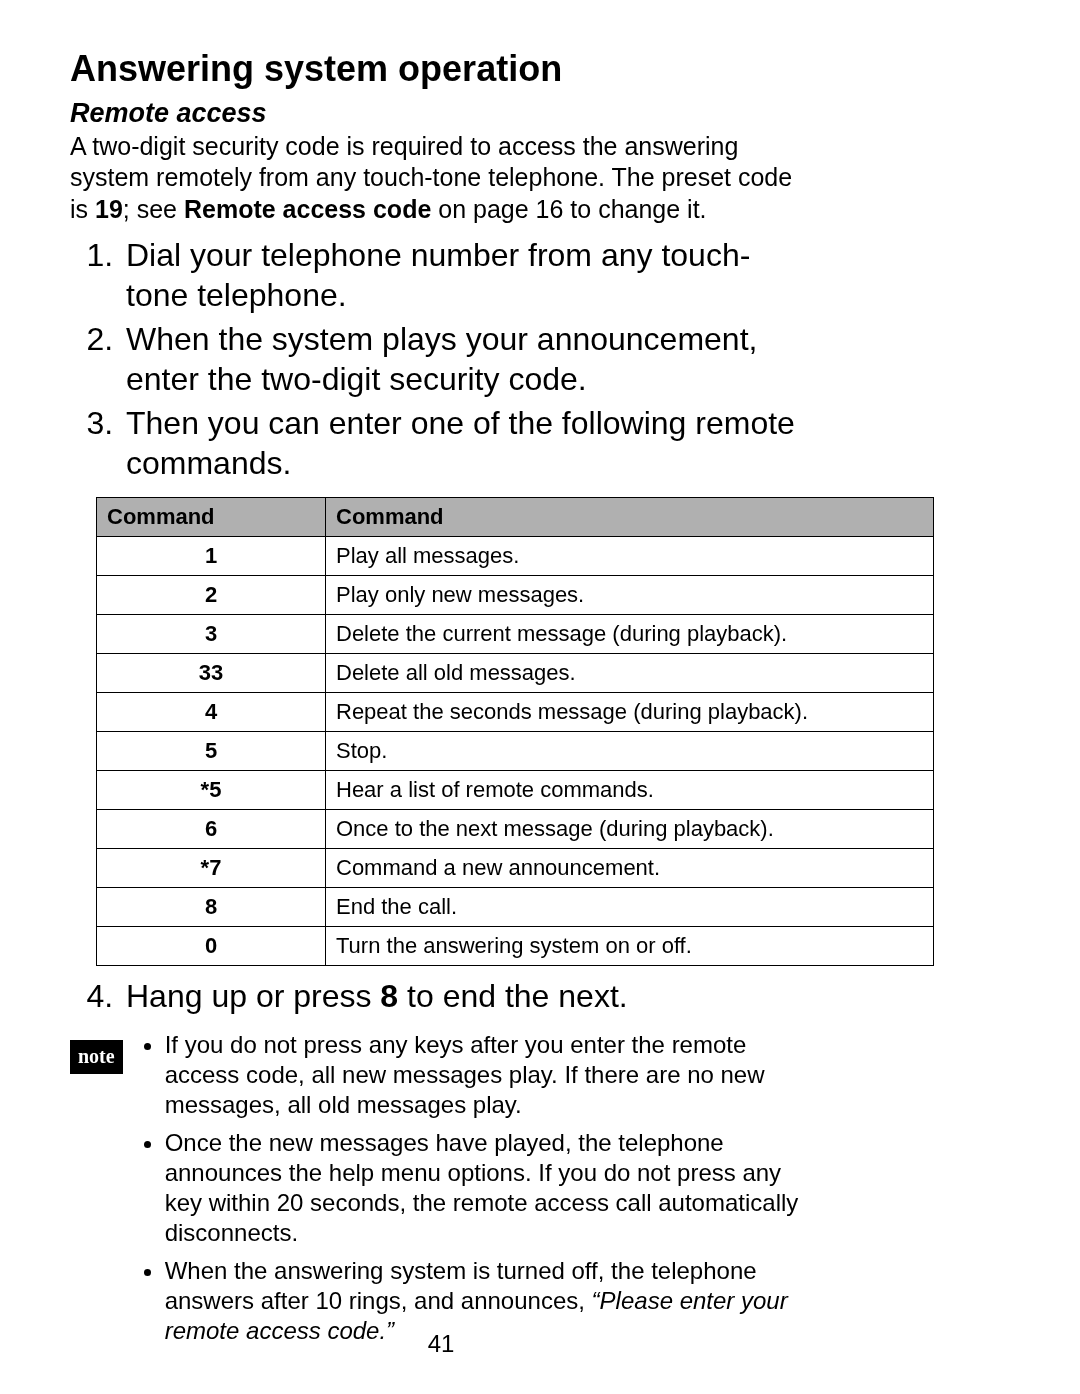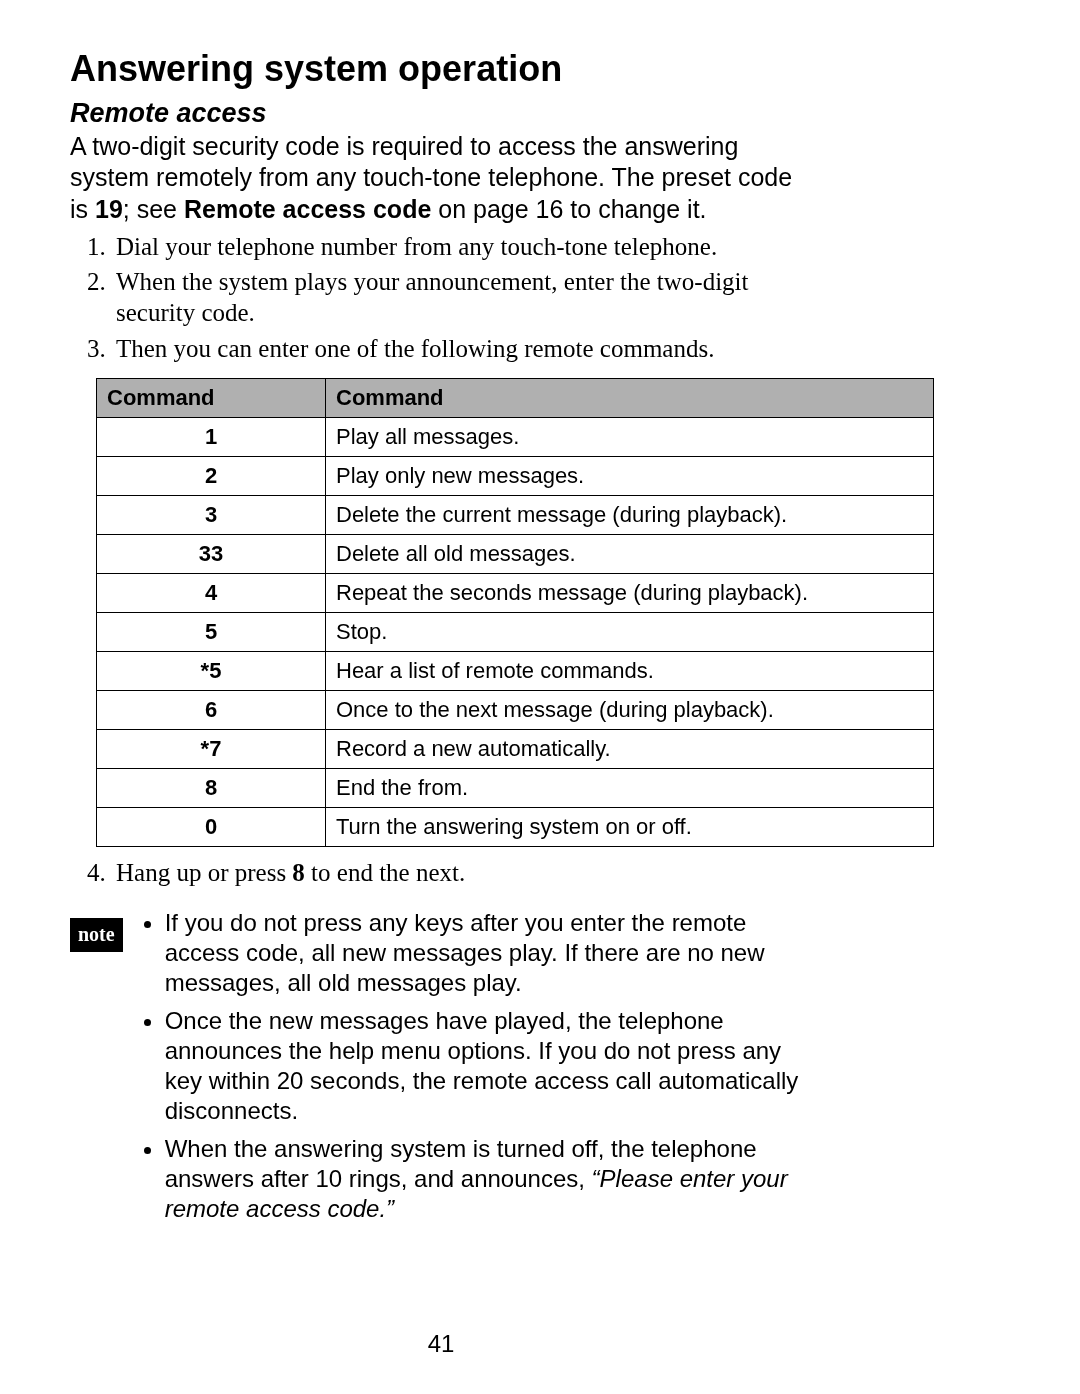--- a/index.html
+++ b/index.html
@@ -27,25 +27,24 @@
     margin: 0 0 2px 0;
     font-style: italic;
   }
   p.intro {
     font-size: 25px;
     margin: 0 0 6px 0;
     line-height: 1.25;
   }
   .bold { font-weight: bold; }
   ol.steps {
-    font-size: 25px;
-    margin: 0;
+    font-size: 32px;
+    margin: 10px;
     padding-left: 42px;
     line-height: 1.25;
-    font-family: Liberation Serif, serif;
   }
   ol.steps li {
     margin: 4px 0;
     padding-left: 4px;
   }
   table.cmd {
     border-collapse: collapse;
     margin: 14px 0 10px 26px;
     width: 838px;
   }
@@ -61,21 +60,21 @@
     font-weight: bold;
   }
   table.cmd td.cmdcol {
     width: 208px;
     text-align: center;
     font-weight: bold;
   }
   .note-row {
     display: flex;
     align-items: flex-start;
-    margin-top: 20px;
+    margin-top: 14px;
   }
   .note-badge {
     background: #000;
     color: #fff;
     font-family: Georgia, "Times New Roman", serif;
     font-weight: bold;
     font-size: 20px;
     padding: 6px 8px 8px 8px;
     margin-top: 10px;
     margin-right: 18px;
@@ -155,25 +154,25 @@
       <tr>
           <td class="cmdcol">*5</td>
           <td>Hear a list of remote commands.</td>
         </tr>
       <tr>
           <td class="cmdcol">6</td>
           <td>Once to the next message (during playback).</td>
         </tr>
       <tr>
           <td class="cmdcol">*7</td>
-          <td>Record a new automatically.</td>
+          <td>Command a new announcement.</td>
         </tr>
       <tr>
           <td class="cmdcol">8</td>
-          <td>End the from.</td>
+          <td>End the call.</td>
         </tr>
       <tr>
           <td class="cmdcol">0</td>
           <td>Turn the answering system on or off.</td>
         </tr>
     </tbody>
   </table>
 
   <ol class="steps" start="4">
     <li>

